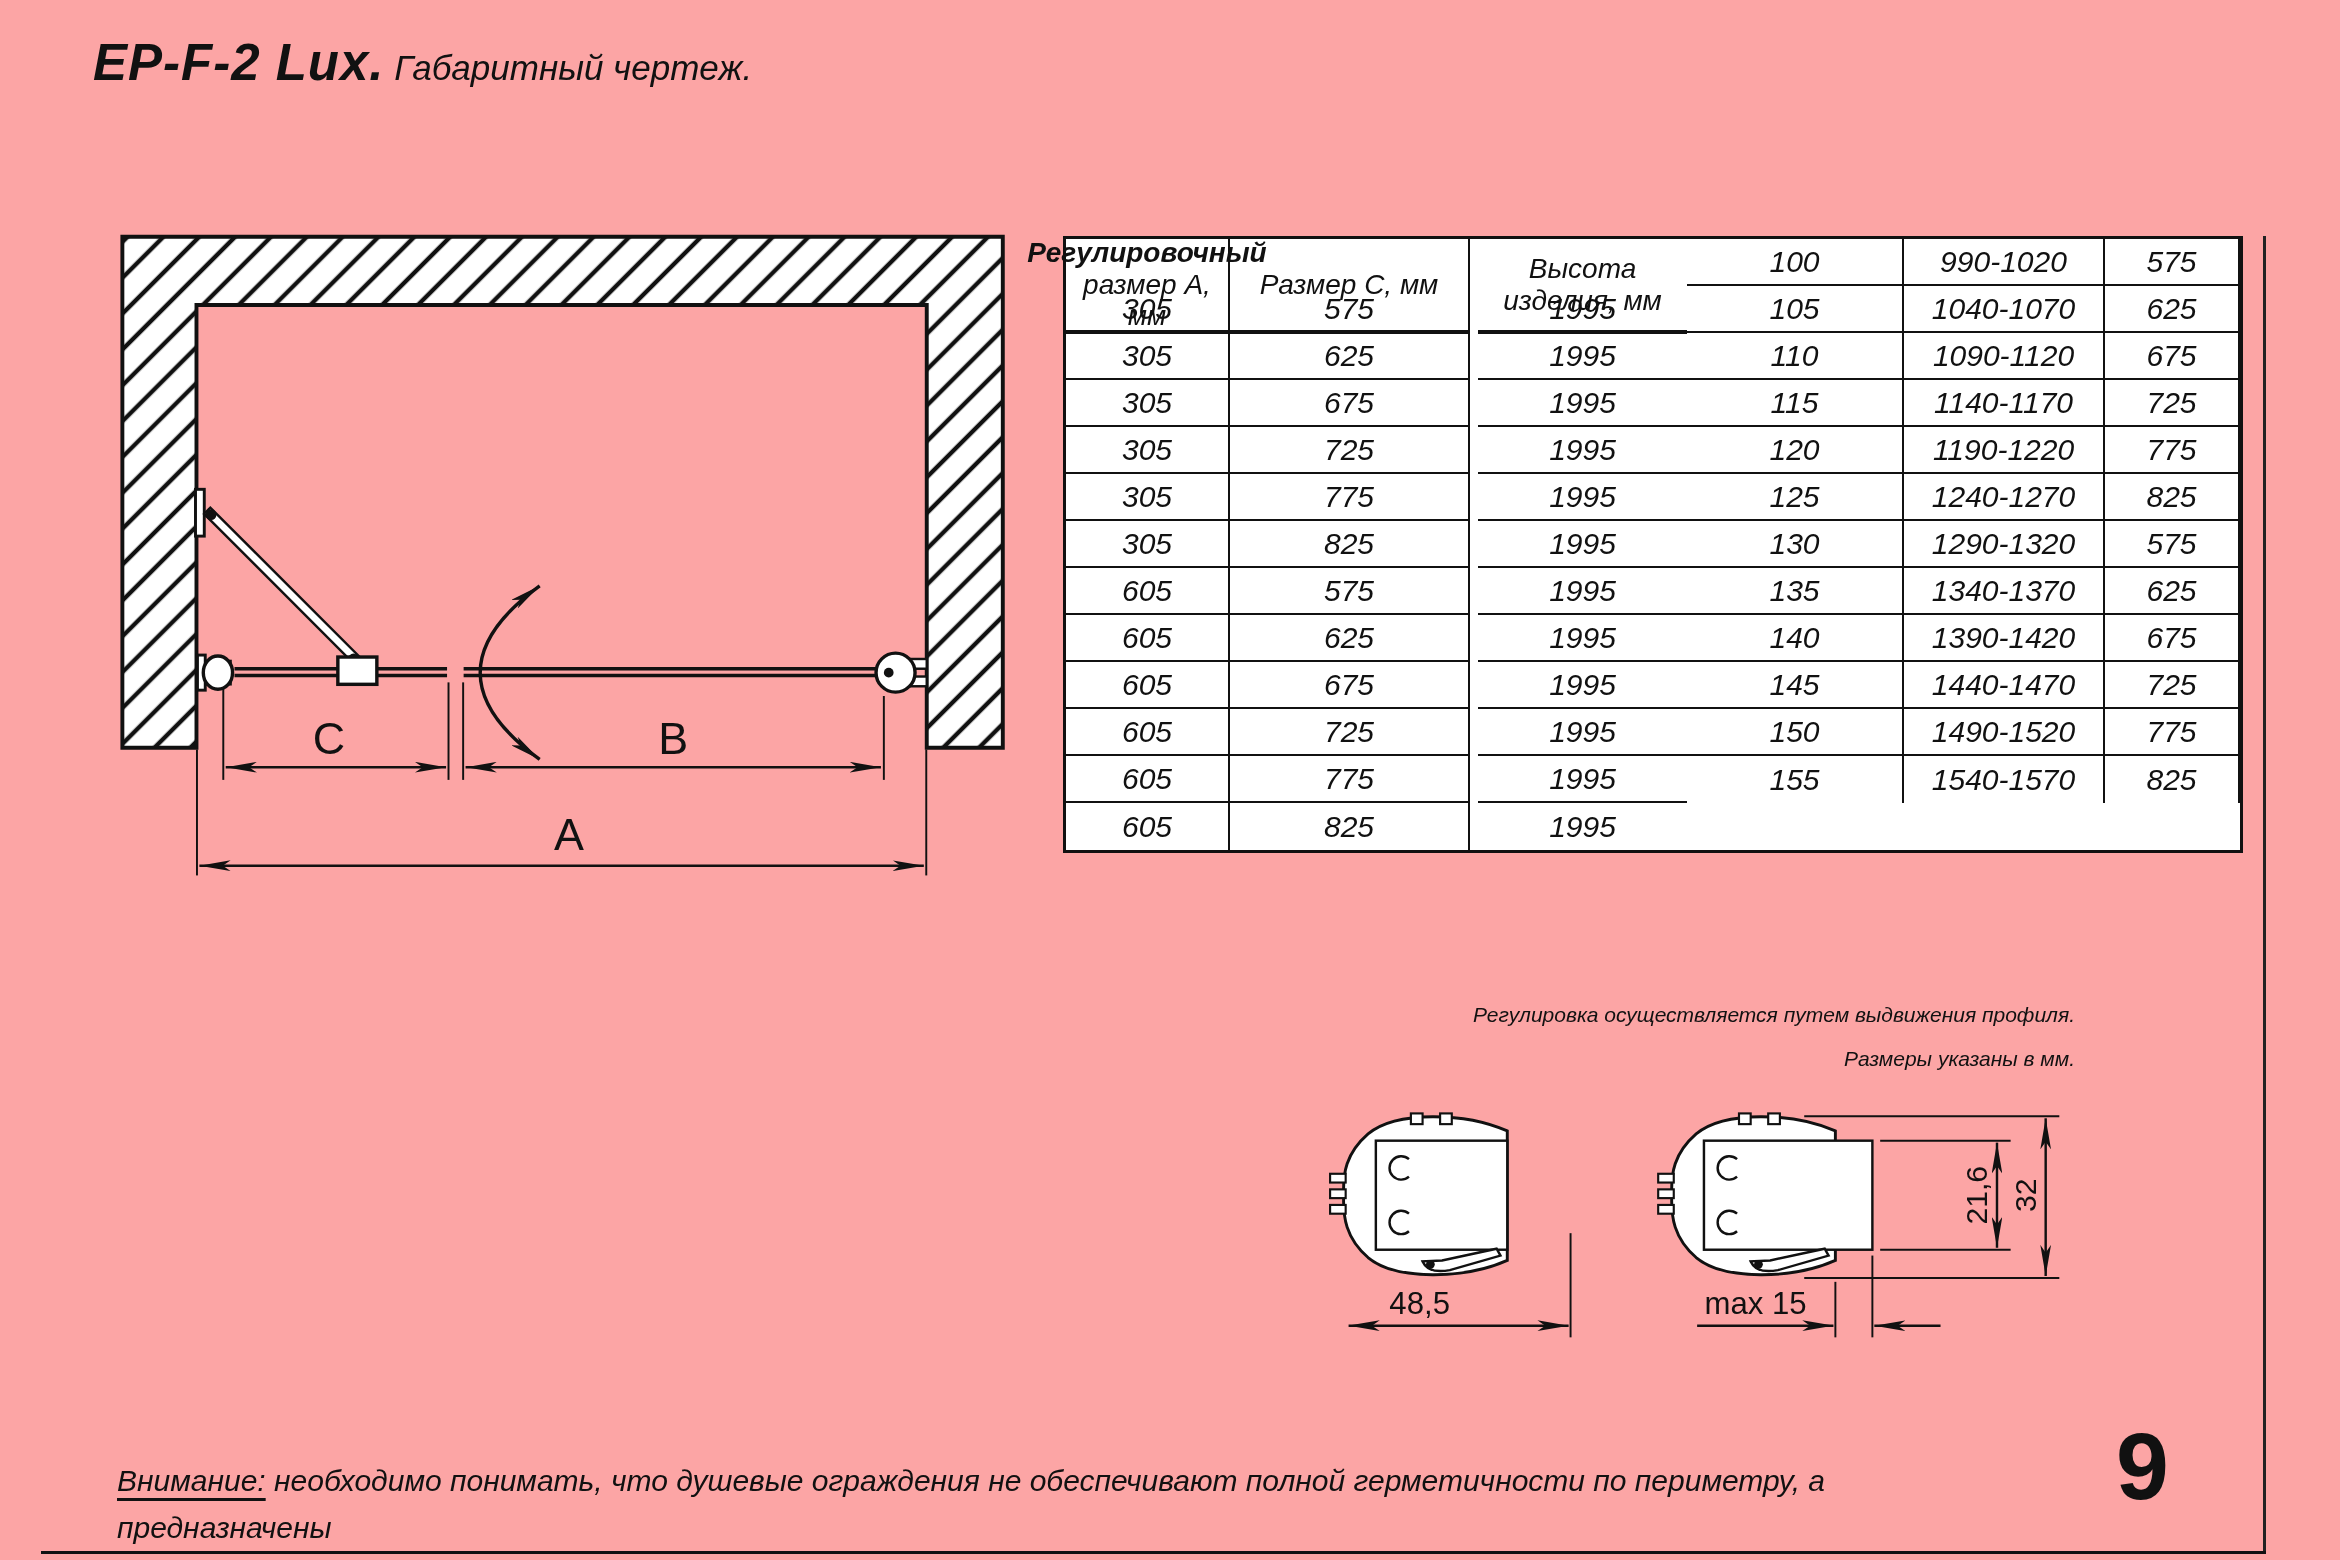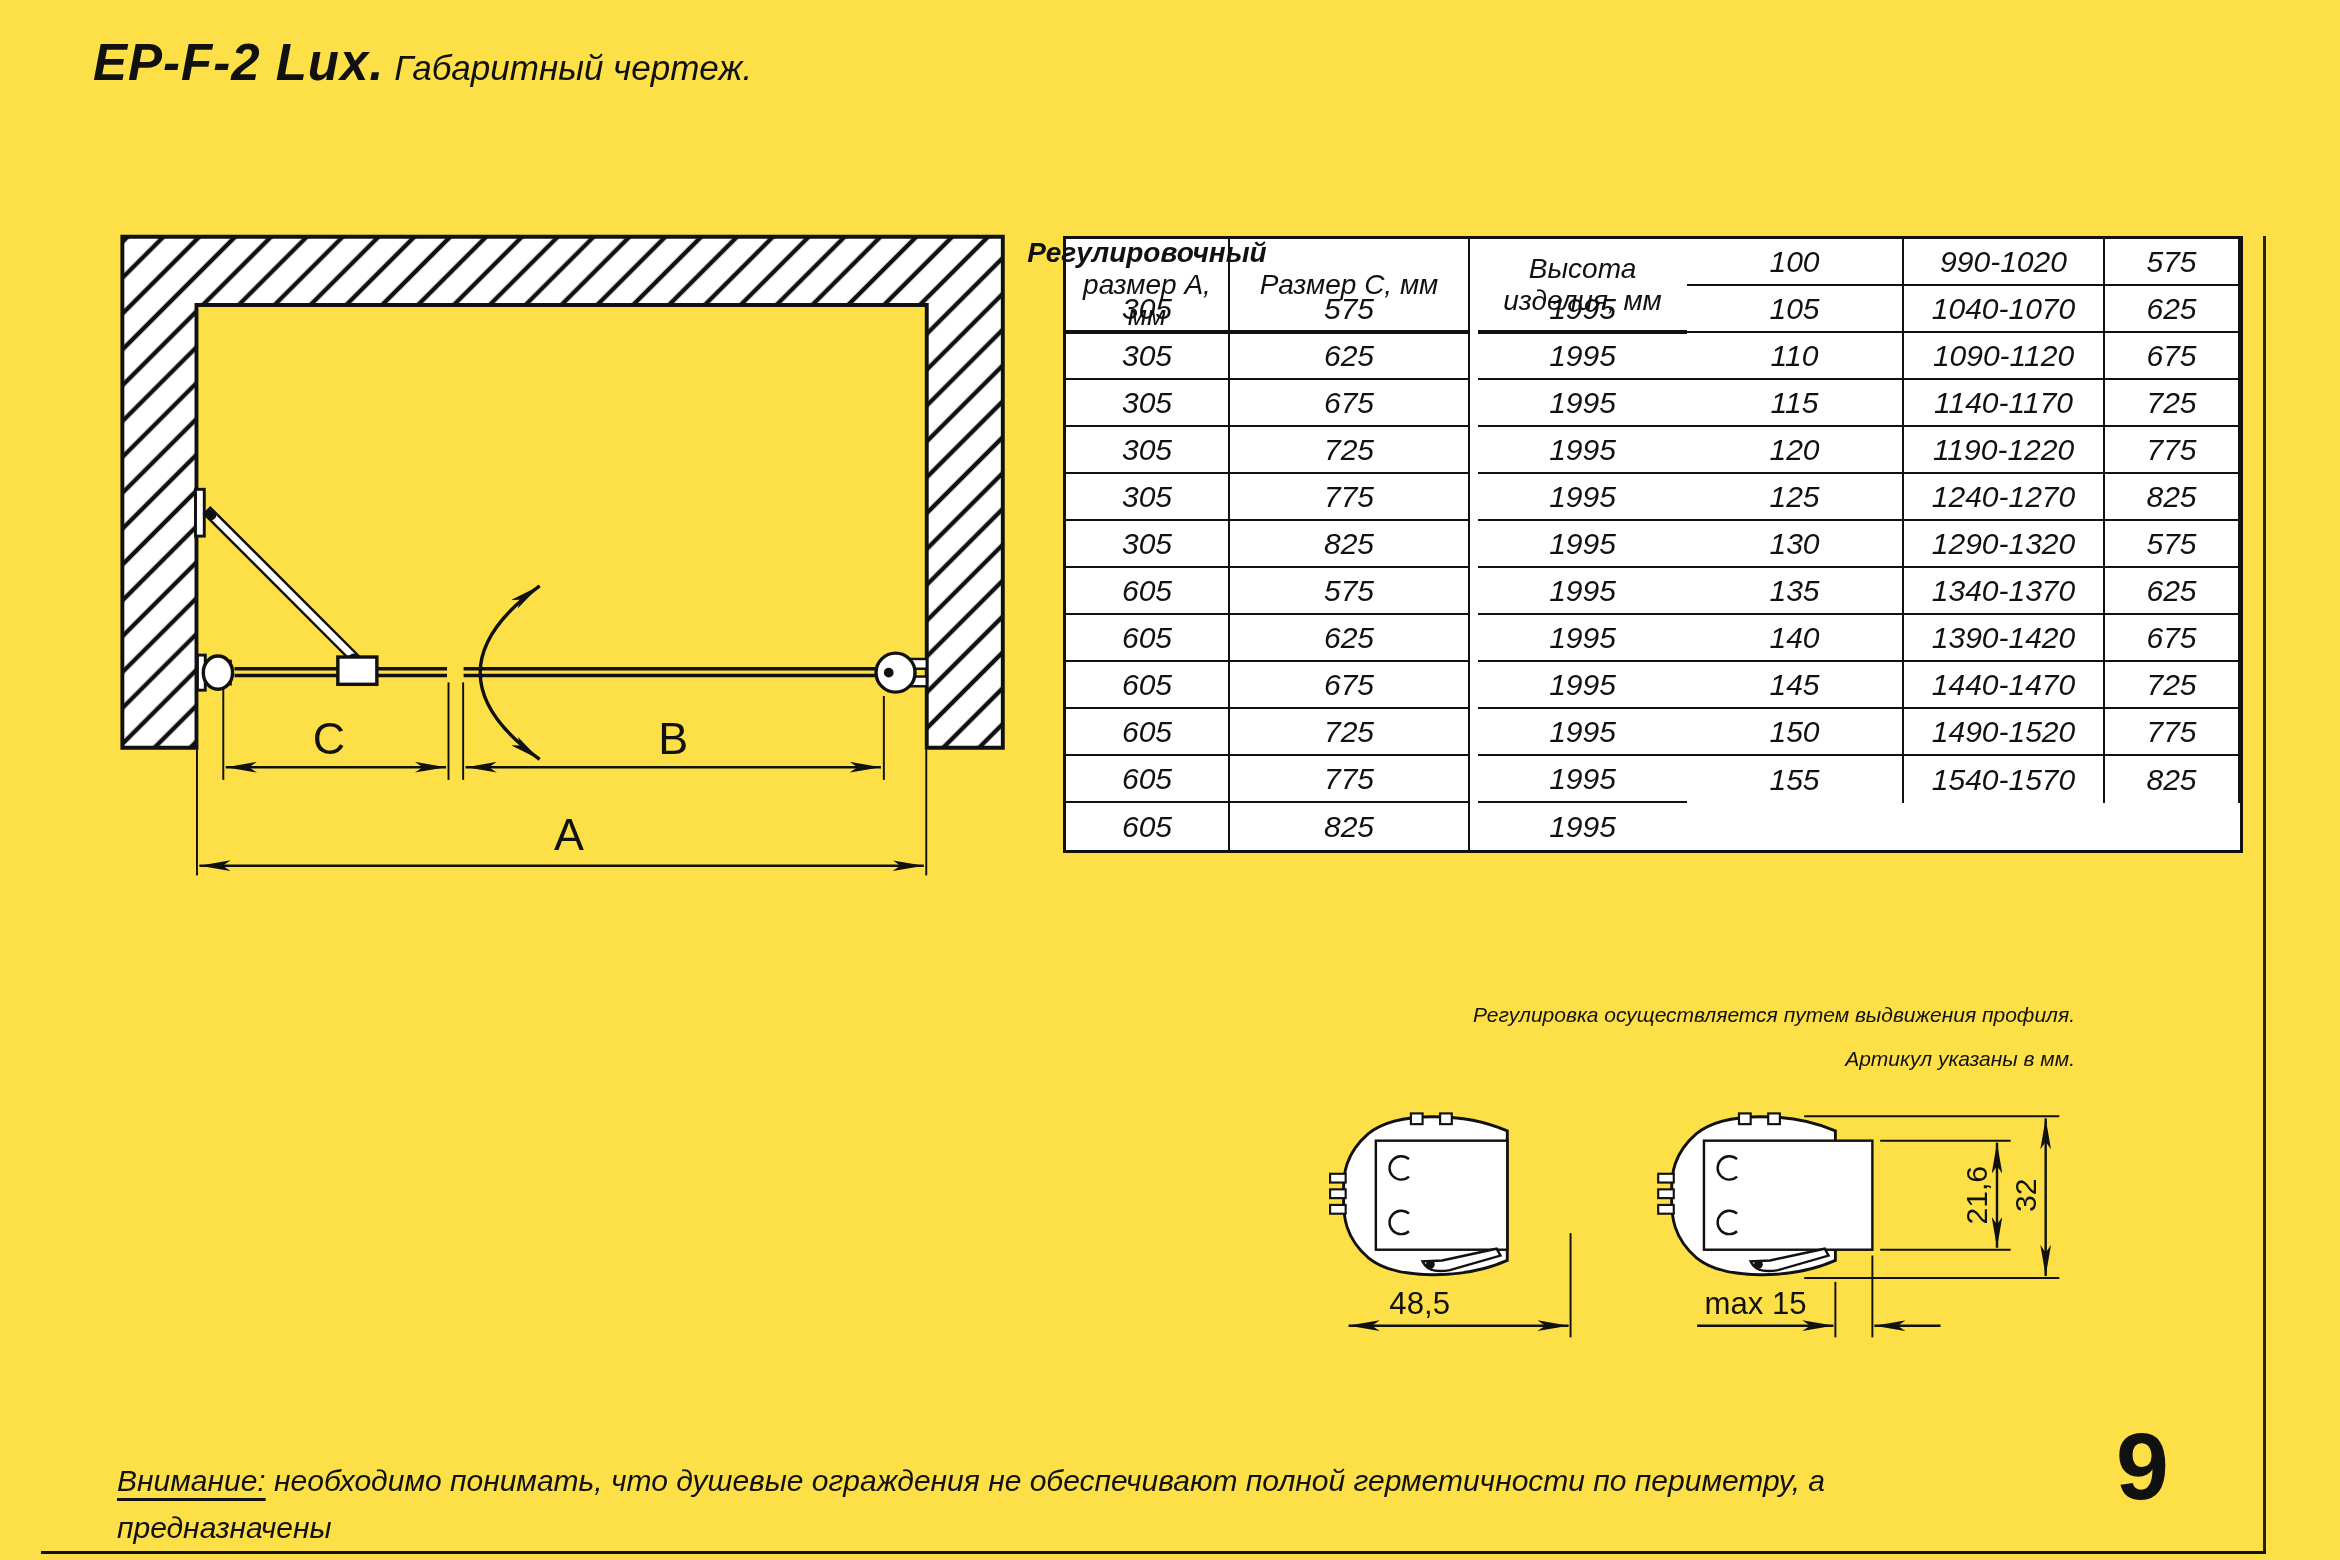--- a/index.html
+++ b/index.html
@@ -1,17 +1,17 @@
 <!DOCTYPE html>
 <html><head>
 <meta charset="utf-8">
 <style>
   html,body{margin:0;padding:0;background:#888;}
   .canvas{
-    position:relative;width:2341px;height:1560px;background:#fde047;
+    position:relative;width:2341px;height:1560px;background:#fca5a5;
     font-family:"Liberation Sans",sans-serif;color:#111;overflow:hidden;
   }
   
   .title{position:absolute;left:93px;top:33px;white-space:nowrap;font-style:italic;}
   .title .model{font-size:51px;font-weight:700;letter-spacing:1px;}
   .title .subtitle{font-size:35px;font-weight:400;margin-left:9.8px;}
   
   .spec-table{
     position:absolute;left:1063px;top:236px;
     display:grid;grid-template-columns:164px 240px 217px 217px 201px 135px;
@@ -130,21 +130,21 @@
     <div class="hcell c3">
         <span>Размер С, мм</span>
       </div>
     <div class="hcell c5">
         <span>Высота изделия, мм</span>
       </div>
     <div id="table-rows"><div class="cell c0">100</div><div class="cell c1">990-1020</div><div class="cell c2">575</div><div class="cell c3">305</div><div class="cell c4">575</div><div class="cell c5">1995</div><div class="cell c0">105</div><div class="cell c1">1040-1070</div><div class="cell c2">625</div><div class="cell c3">305</div><div class="cell c4">625</div><div class="cell c5">1995</div><div class="cell c0">110</div><div class="cell c1">1090-1120</div><div class="cell c2">675</div><div class="cell c3">305</div><div class="cell c4">675</div><div class="cell c5">1995</div><div class="cell c0">115</div><div class="cell c1">1140-1170</div><div class="cell c2">725</div><div class="cell c3">305</div><div class="cell c4">725</div><div class="cell c5">1995</div><div class="cell c0">120</div><div class="cell c1">1190-1220</div><div class="cell c2">775</div><div class="cell c3">305</div><div class="cell c4">775</div><div class="cell c5">1995</div><div class="cell c0">125</div><div class="cell c1">1240-1270</div><div class="cell c2">825</div><div class="cell c3">305</div><div class="cell c4">825</div><div class="cell c5">1995</div><div class="cell c0">130</div><div class="cell c1">1290-1320</div><div class="cell c2">575</div><div class="cell c3">605</div><div class="cell c4">575</div><div class="cell c5">1995</div><div class="cell c0">135</div><div class="cell c1">1340-1370</div><div class="cell c2">625</div><div class="cell c3">605</div><div class="cell c4">625</div><div class="cell c5">1995</div><div class="cell c0">140</div><div class="cell c1">1390-1420</div><div class="cell c2">675</div><div class="cell c3">605</div><div class="cell c4">675</div><div class="cell c5">1995</div><div class="cell c0">145</div><div class="cell c1">1440-1470</div><div class="cell c2">725</div><div class="cell c3">605</div><div class="cell c4">725</div><div class="cell c5">1995</div><div class="cell c0">150</div><div class="cell c1">1490-1520</div><div class="cell c2">775</div><div class="cell c3">605</div><div class="cell c4">775</div><div class="cell c5">1995</div><div class="cell c0 last-row">155</div><div class="cell c1 last-row">1540-1570</div><div class="cell c2 last-row">825</div><div class="cell c3 last-row">605</div><div class="cell c4 last-row">825</div><div class="cell c5 last-row">1995</div></div>
   </div>
 
   <div class="note-line note-1">Регулировка осуществляется путем выдвижения профиля.</div>
-  <div class="note-line note-2">Артикул указаны в мм.</div>
+  <div class="note-line note-2">Размеры указаны в мм.</div>
 
   <svg style="left:1317px;top:1092px;" width="770" height="258" viewBox="1350 1120 790 265">
 
     <g>
       <path d="M1545,1160 C1502,1141 1431,1139 1402,1163 C1379,1183 1376,1204 1377,1226
                C1376,1248 1379,1270 1402,1290 C1431,1314 1502,1312 1545,1293 Z" fill="#fff" stroke="#111" stroke-width="3"></path>
       <rect x="1410" y="1170" width="135" height="112" fill="#fff" stroke="#111" stroke-width="2.5"></rect>
       <path d="M1444,1189 A12,12 0 1 0 1444,1207" fill="none" stroke="#111" stroke-width="2.5"></path>
       <path d="M1444,1245 A12,12 0 1 0 1444,1263" fill="none" stroke="#111" stroke-width="2.5"></path>
       <rect x="1363" y="1204" width="16" height="9" fill="#fff" stroke="#111" stroke-width="2.2"></rect>

